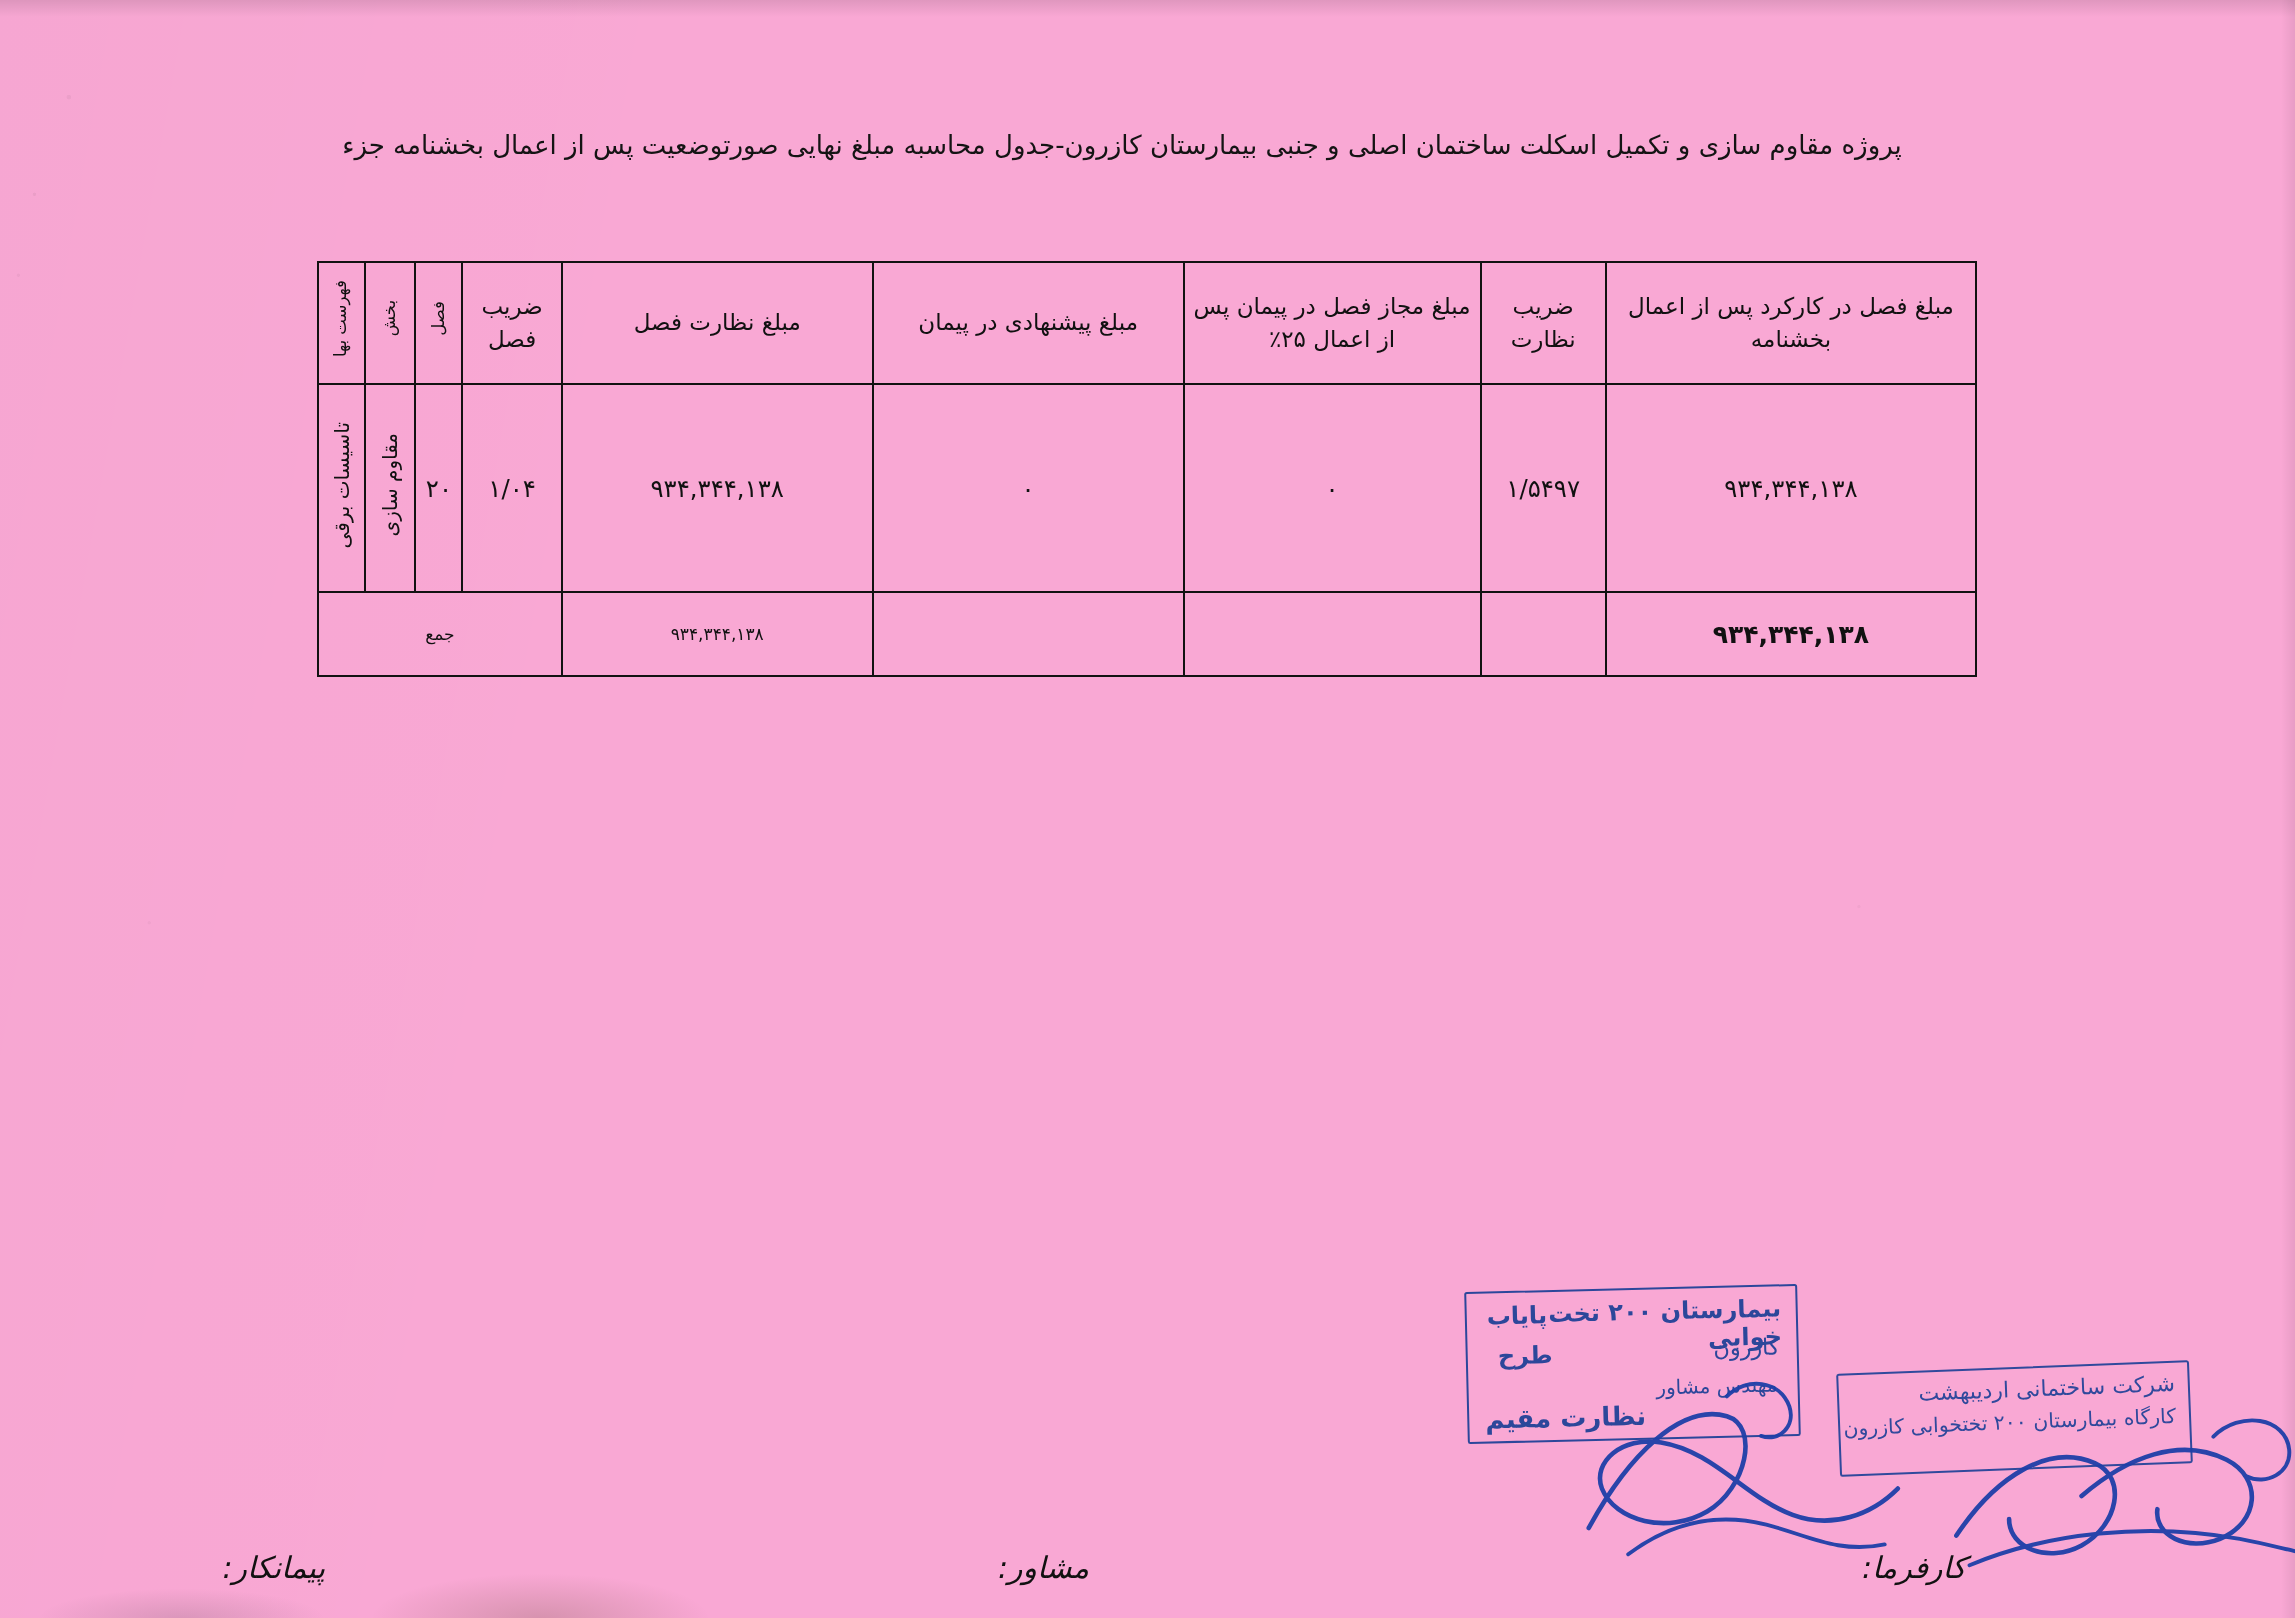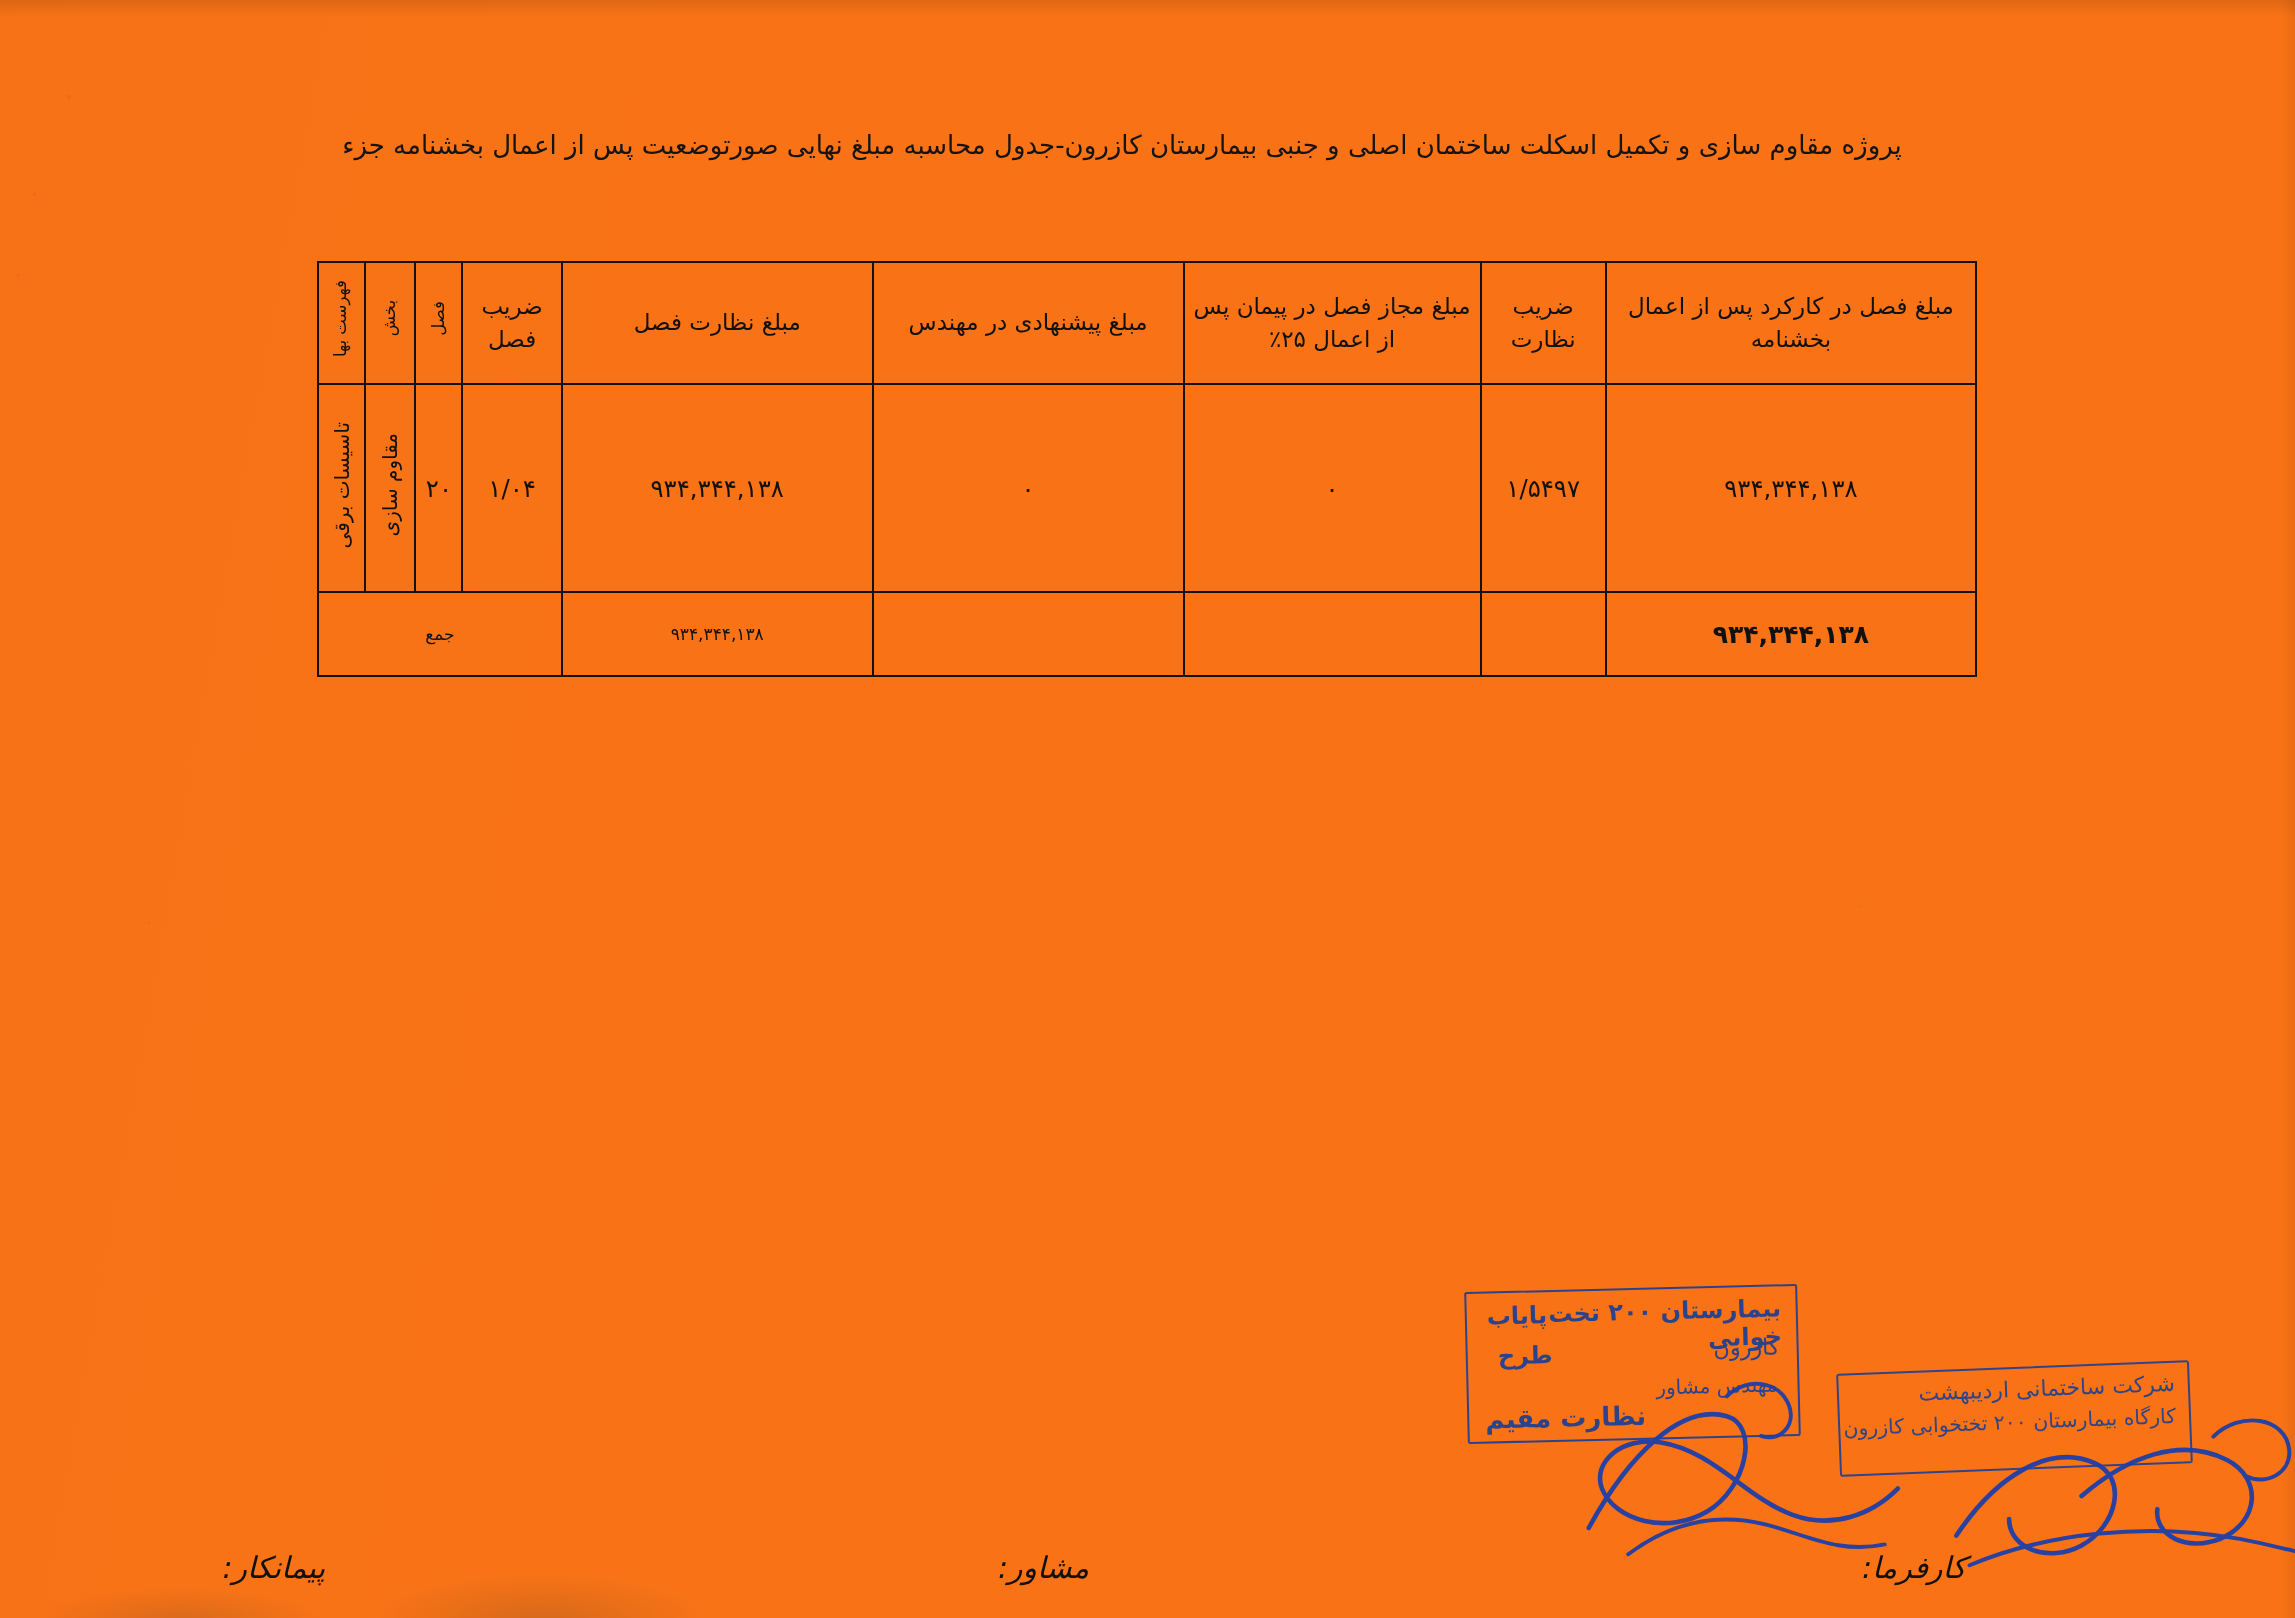--- a/index.html
+++ b/index.html
@@ -13,21 +13,21 @@
     position: relative;
     font-family: "DejaVu Sans", "Liberation Sans", sans-serif;
     color: #1a1a1a;
     overflow: hidden;
   }
 
   
   .page {
     position: absolute;
     inset: 0;
-    background: #f97316;
+    background: #f9a8d4;
   }
   .scan-noise {
     position: absolute;
     inset: 0;
     pointer-events: none;
     background:
       radial-gradient(circle at 3% 6%, rgba(0,0,0,0.045) 0 2px, rgba(0,0,0,0) 2.6px),
       radial-gradient(circle at 1.5% 12%, rgba(0,0,0,0.05) 0 1.3px, rgba(0,0,0,0) 2px),
       radial-gradient(circle at 0.8% 17%, rgba(0,0,0,0.04) 0 1.3px, rgba(0,0,0,0) 2px),
       radial-gradient(circle at 6.5% 57%, rgba(0,0,0,0.03) 0 1.3px, rgba(0,0,0,0) 2px),
@@ -257,21 +257,21 @@
         <col class="col-zarib">
         <col class="col-fasl">
         <col class="col-bakhsh">
         <col class="col-fehrest">
       </colgroup>
       <thead>
         <tr class="hdr-row">
           <th>مبلغ فصل در کارکرد پس از اعمال بخشنامه</th>
           <th>ضریب نظارت</th>
           <th>مبلغ مجاز فصل در پیمان پس از اعمال ۲۵٪</th>
-          <th>مبلغ پیشنهادی در مهندس</th>
+          <th>مبلغ پیشنهادی در پیمان</th>
           <th>مبلغ نظارت فصل</th>
           <th>ضریب فصل</th>
           <th class="vcell vcell-small">
             <span class="vcell-inner">فصل</span>
           </th>
           <th class="vcell vcell-small">
             <span class="vcell-inner">بخش</span>
           </th>
           <th class="vcell vcell-small">
             <span class="vcell-inner">فهرست بها</span>

